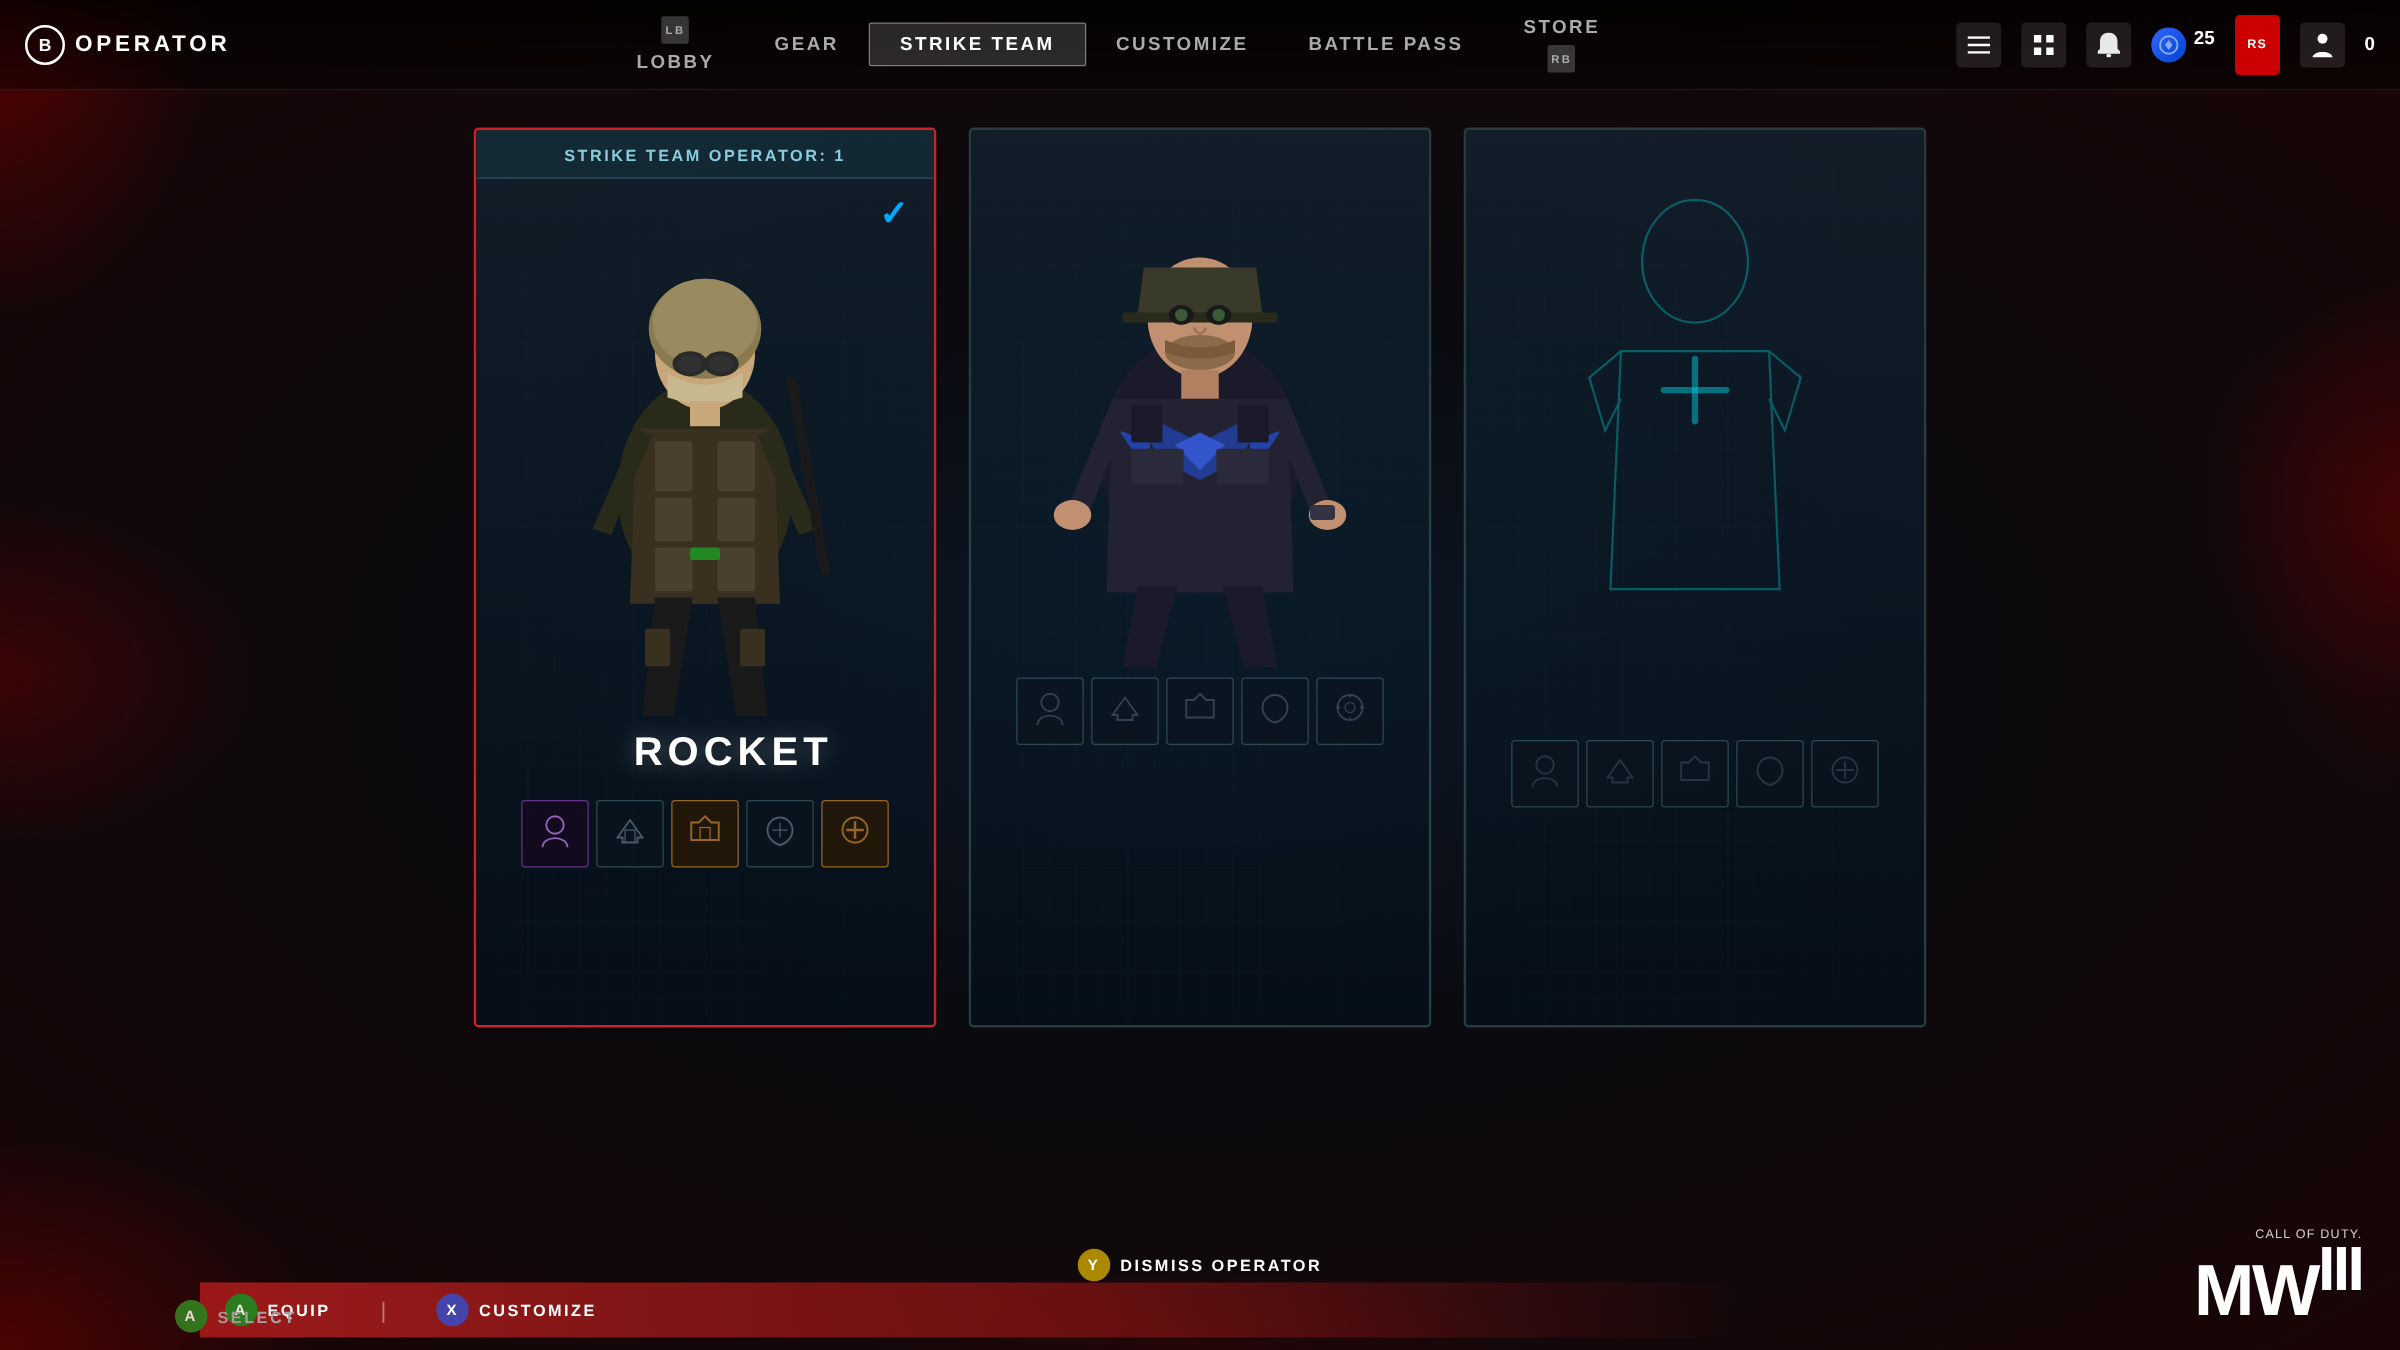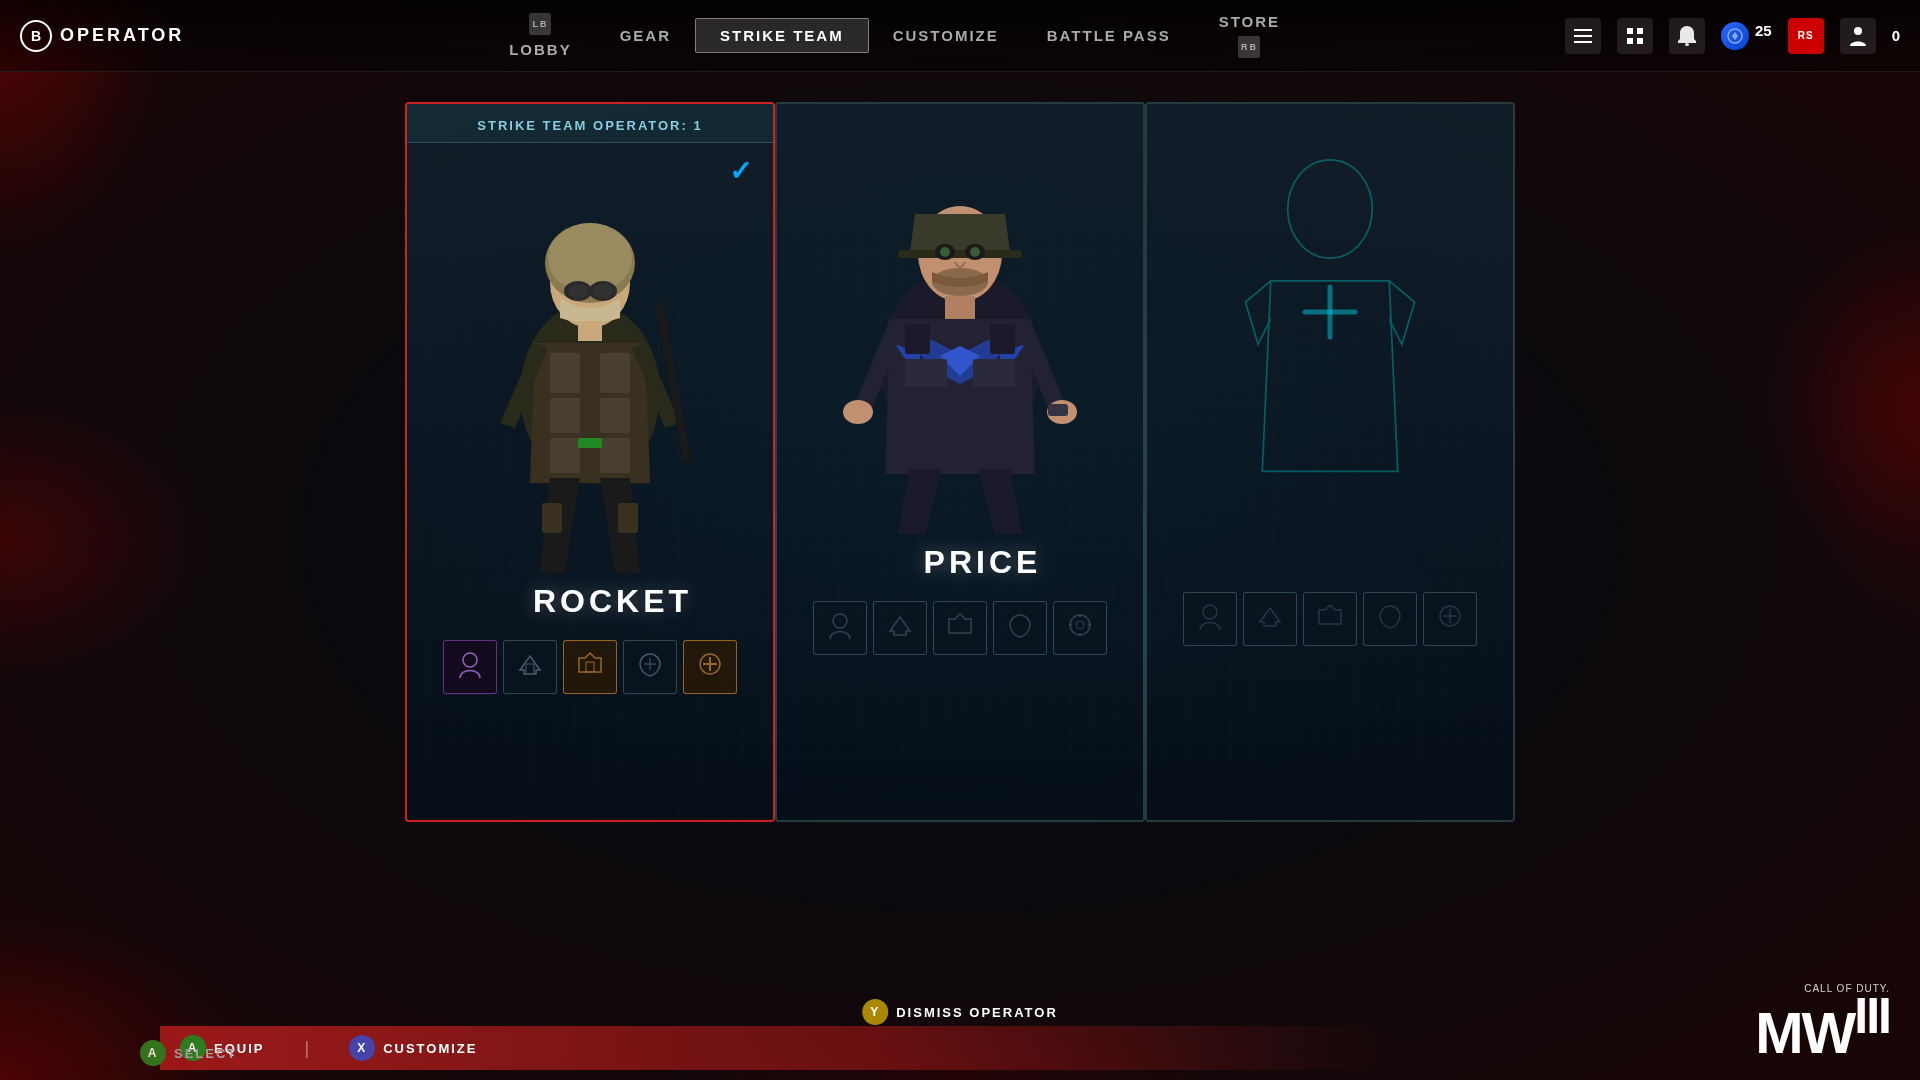--- a/index.html
+++ b/index.html
@@ -138,21 +138,21 @@
       border-radius: 50%;
       background: linear-gradient(135deg, #3366ff, #0044cc);
       display: flex;
       align-items: center;
       justify-content: center;
       font-size: 14px;
     }
 
     .profile-badge {
       width: 36px;
-      height: 36px;
+      height: 48px;
       background: #cc0000;
       border-radius: 4px;
       display: flex;
       align-items: center;
       justify-content: center;
       font-size: 10px;
       font-weight: bold;
       color: #fff;
       letter-spacing: 1px;
     }
@@ -167,21 +167,21 @@
     }
 
     
     .main-content {
       position: relative;
       z-index: 5;
       display: flex;
       justify-content: center;
       align-items: flex-start;
       padding: 30px 140px 0;
-      gap: 0;
+      gap: 26px;
       height: calc(1080px - 72px);
     }
 
     
     .operator-card {
       position: relative;
       width: 370px;
       height: 720px;
       border: 2px solid rgba(100,180,180,0.3);
       border-radius: 4px;
@@ -715,21 +715,20 @@
         <ellipse cx="48" cy="308" rx="15" ry="12" fill="#c09070"></ellipse>
         <ellipse cx="252" cy="308" rx="15" ry="12" fill="#c09070"></ellipse>
 
         <rect x="238" y="300" width="20" height="12" rx="3" fill="#333344"></rect>
 
         <path d="M100 365 L88 430 L115 430 L132 365 Z" fill="#1a1a2a"></path>
         <path d="M200 365 L212 430 L185 430 L168 365 Z" fill="#1a1a2a"></path>
       </svg>
     </div>
 
-    <div class="operator-name">PRICE</div>
 
     <div class="gear-slots">
       <div class="gear-slot">
         <span class="gear-icon-inner">
           <svg width="28" height="28" viewBox="0 0 28 28">
             <circle cx="14" cy="10" r="7" fill="none" stroke="#445566" stroke-width="1.5"></circle>
             <path d="M4 28 C4 18 24 18 24 28" fill="none" stroke="#445566" stroke-width="1.5"></path>
           </svg>
         </span>
       </div>

